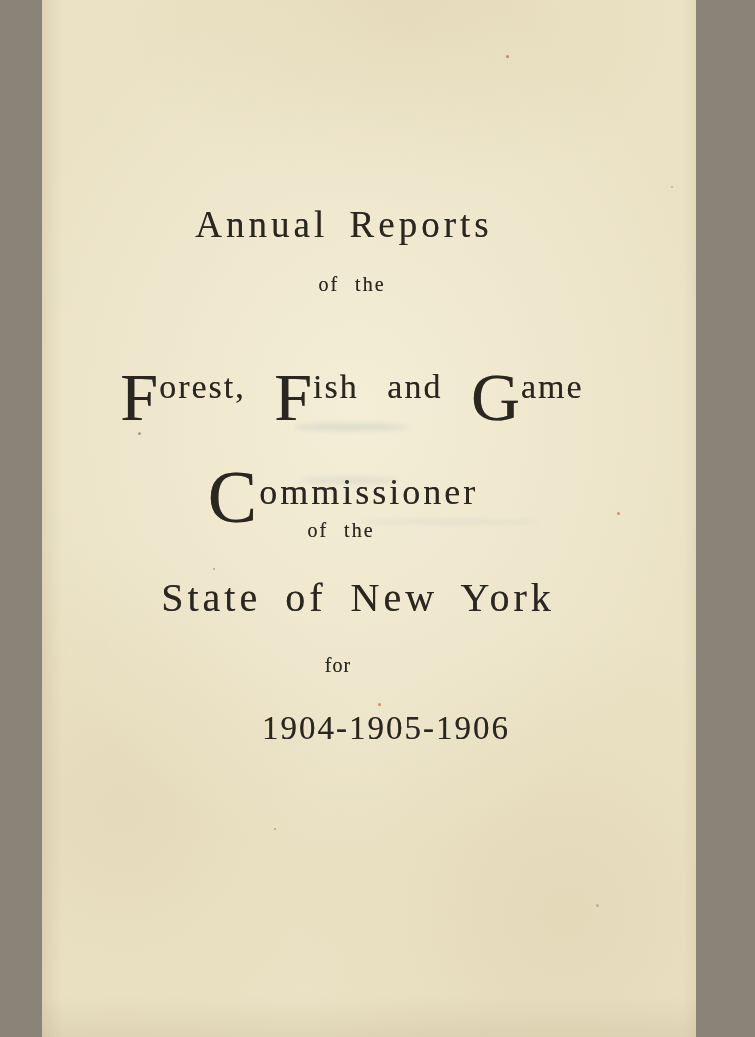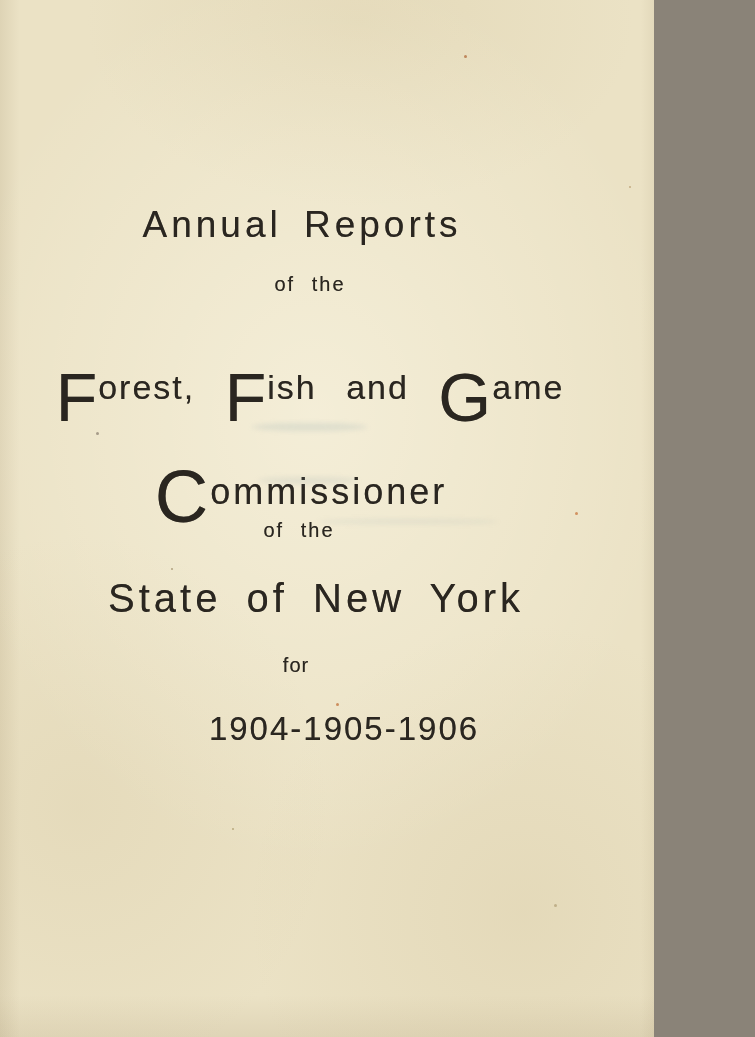--- a/index.html
+++ b/index.html
@@ -5,31 +5,32 @@
   html, body {
     margin: 0;
     padding: 0;
     background: #8a8378;
   }
   .page {
     position: relative;
     width: 654px;
     height: 1037px;
     overflow: hidden;
-    font-family: Liberation Sans, sans-serif;
+    font-family: Liberation Serif, serif;
     color: #2a2620;
     background-color: #ebe2c5;
     background-image:
       radial-gradient(90% 70% at 48% 40%, rgba(255,252,238,0.45) 0%, rgba(255,252,238,0) 62%),
       radial-gradient(60% 40% at 80% 88%, rgba(186,165,116,0.14) 0%, rgba(186,165,116,0) 70%),
       radial-gradient(55% 38% at 12% 78%, rgba(186,165,116,0.12) 0%, rgba(186,165,116,0) 70%),
       radial-gradient(70% 30% at 55% 2%, rgba(199,181,134,0.18) 0%, rgba(199,181,134,0) 60%),
       linear-gradient(90deg, rgba(116,93,54,0.11) 0%, rgba(116,93,54,0) 3%),
       linear-gradient(270deg, rgba(116,93,54,0.07) 0%, rgba(116,93,54,0) 2%),
       linear-gradient(0deg, rgba(116,93,54,0.10) 0%, rgba(116,93,54,0) 4%);
+    margin-left: 42px;
   }
   .line {
     position: absolute;
     left: 0;
     width: 100%;
     text-align: center;
     line-height: 1;
     white-space: nowrap;
     text-shadow: 0 0 0.4px rgba(42,38,32,0.55);
   }

